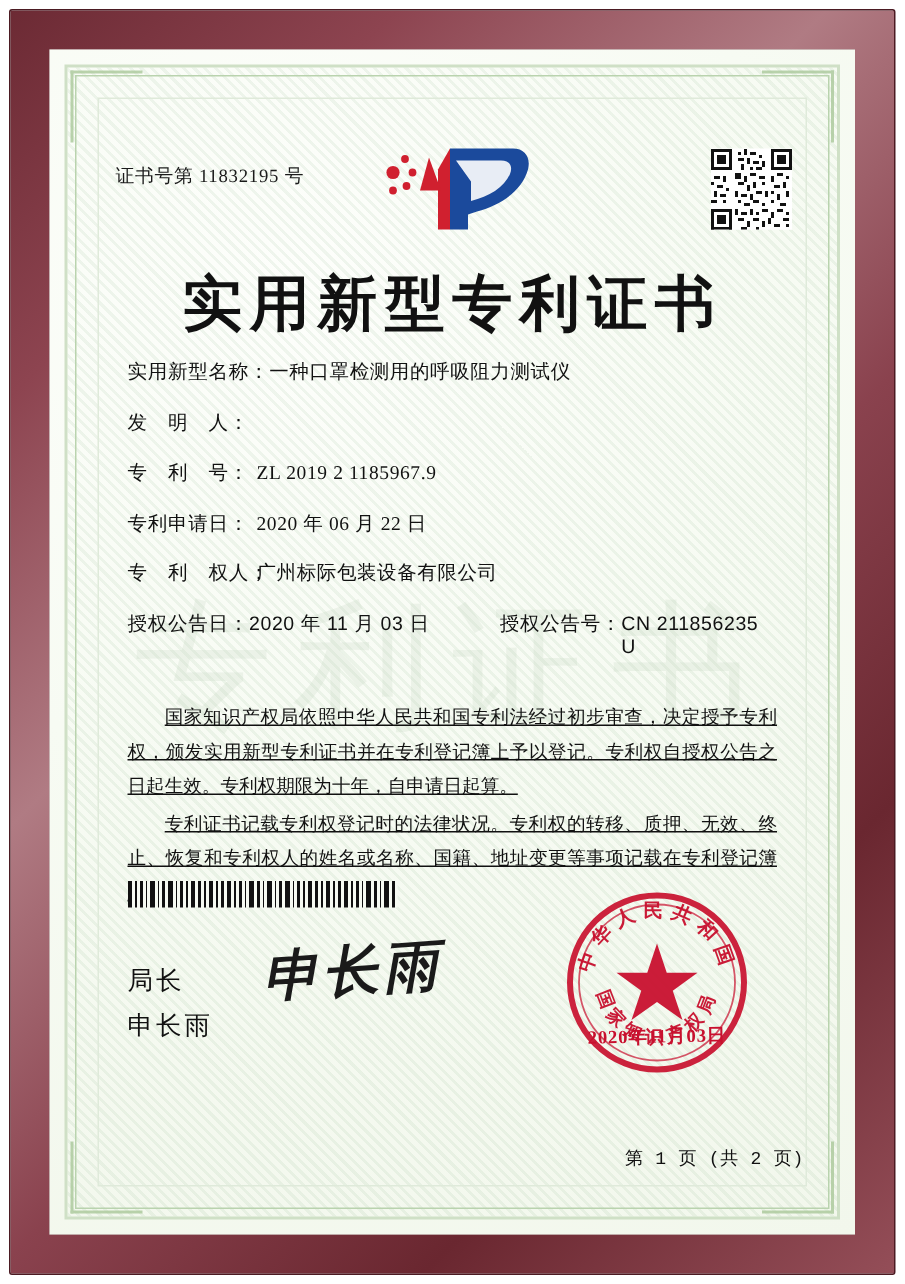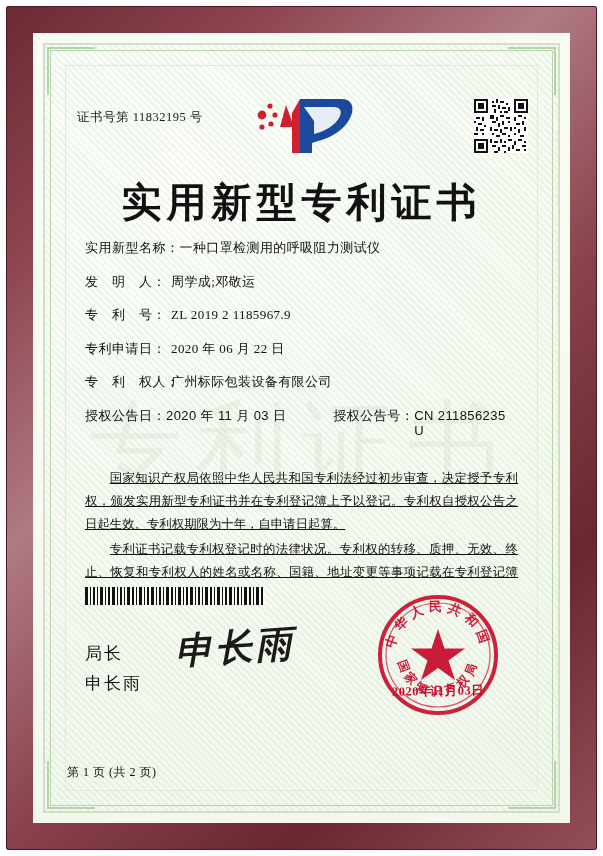--- a/index.html
+++ b/index.html
@@ -271,22 +271,22 @@
     letter-spacing: 0.5px;
     transform: rotate(-1deg);
   }
 
   
   .page-footer {
     position: absolute;
     left: 0;
     right: 0;
     bottom: 8px;
-    text-align: left;
-    font-family: Liberation Serif, serif;
+    text-align: right;
+    font-family: Liberation Mono, monospace;
     font-size: 12px;
     color: #111;
     letter-spacing: 0.5px;
   }
 </style>
 </head>
 <body>
 
 <div id="certificate-page">
 
@@ -418,21 +418,20 @@
 
       <div class="fields">
 
         <div class="field-row">
           <span class="field-label">实用新型名称：</span>
           <span class="field-value">一种口罩检测用的呼吸阻力测试仪</span>
         </div>
 
         <div class="field-row">
           <span class="field-label label-w5">发　明　人：</span>
-          <span class="field-value">周学成;邓敬运</span>
         </div>
 
         <div class="field-row">
           <span class="field-label label-w5">专　利　号：</span>
           <span class="field-value">ZL 2019 2 1185967.9</span>
         </div>
 
         <div class="field-row">
           <span class="field-label label-w5">专利申请日：</span>
           <span class="field-value">2020 年 06 月 22 日</span>

